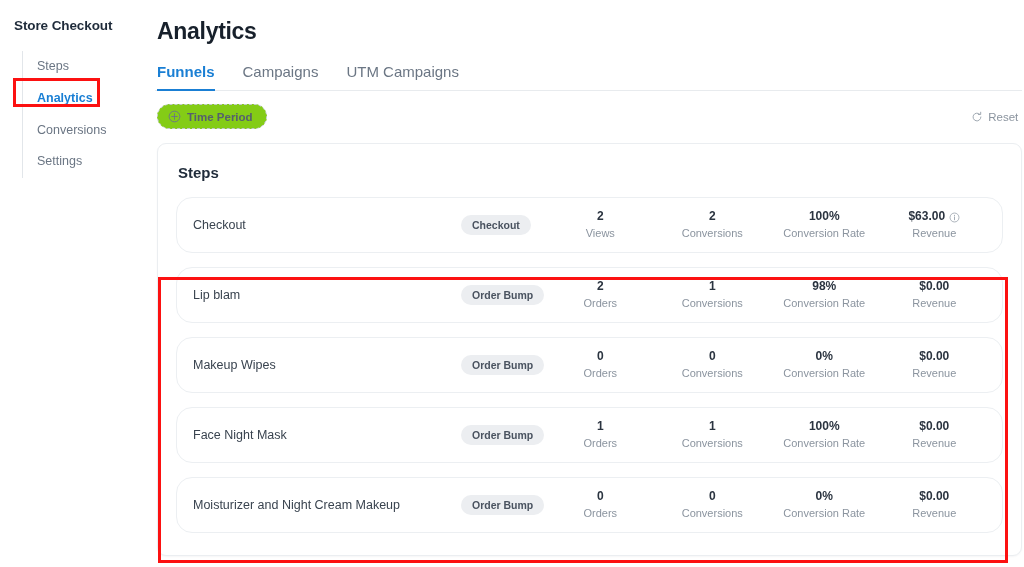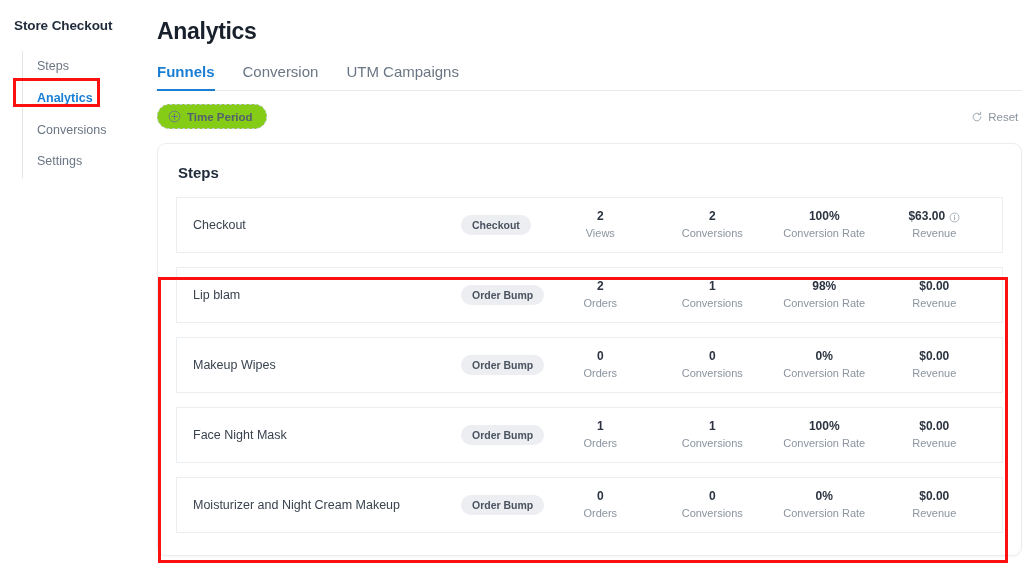--- a/index.html
+++ b/index.html
@@ -147,21 +147,21 @@
     font-weight: bold;
     color: #1f2b3a;
     margin: 0 0 16px 2px;
   }
 
   
   .row {
     display: flex;
     align-items: center;
     border: 1px solid #eceff2;
-    border-radius: 0;
+    border-radius: 16px;
     height: 56px;
     margin-bottom: 14px;
     box-sizing: border-box;
     padding: 0 14px 0 16px;
     background: #fff;
   }
   .row:last-child { margin-bottom: 0; }
   .row-name {
     font-size: 12.5px;
     color: #39434f;
@@ -256,21 +256,21 @@
 
   <main class="main">
 
     <h1 class="page-title">Analytics</h1>
 
     <div class="tabs">
       <div class="tab active">
         <span>Funnels</span>
       </div>
       <div class="tab">
-        <span>Conversion</span>
+        <span>Campaigns</span>
       </div>
       <div class="tab">
         <span>UTM Campaigns</span>
       </div>
     </div>
 
     <div class="toolbar">
       <div class="time-pill">
         <span class="icon">
           <svg width="13" height="13" viewBox="0 0 16 16">

